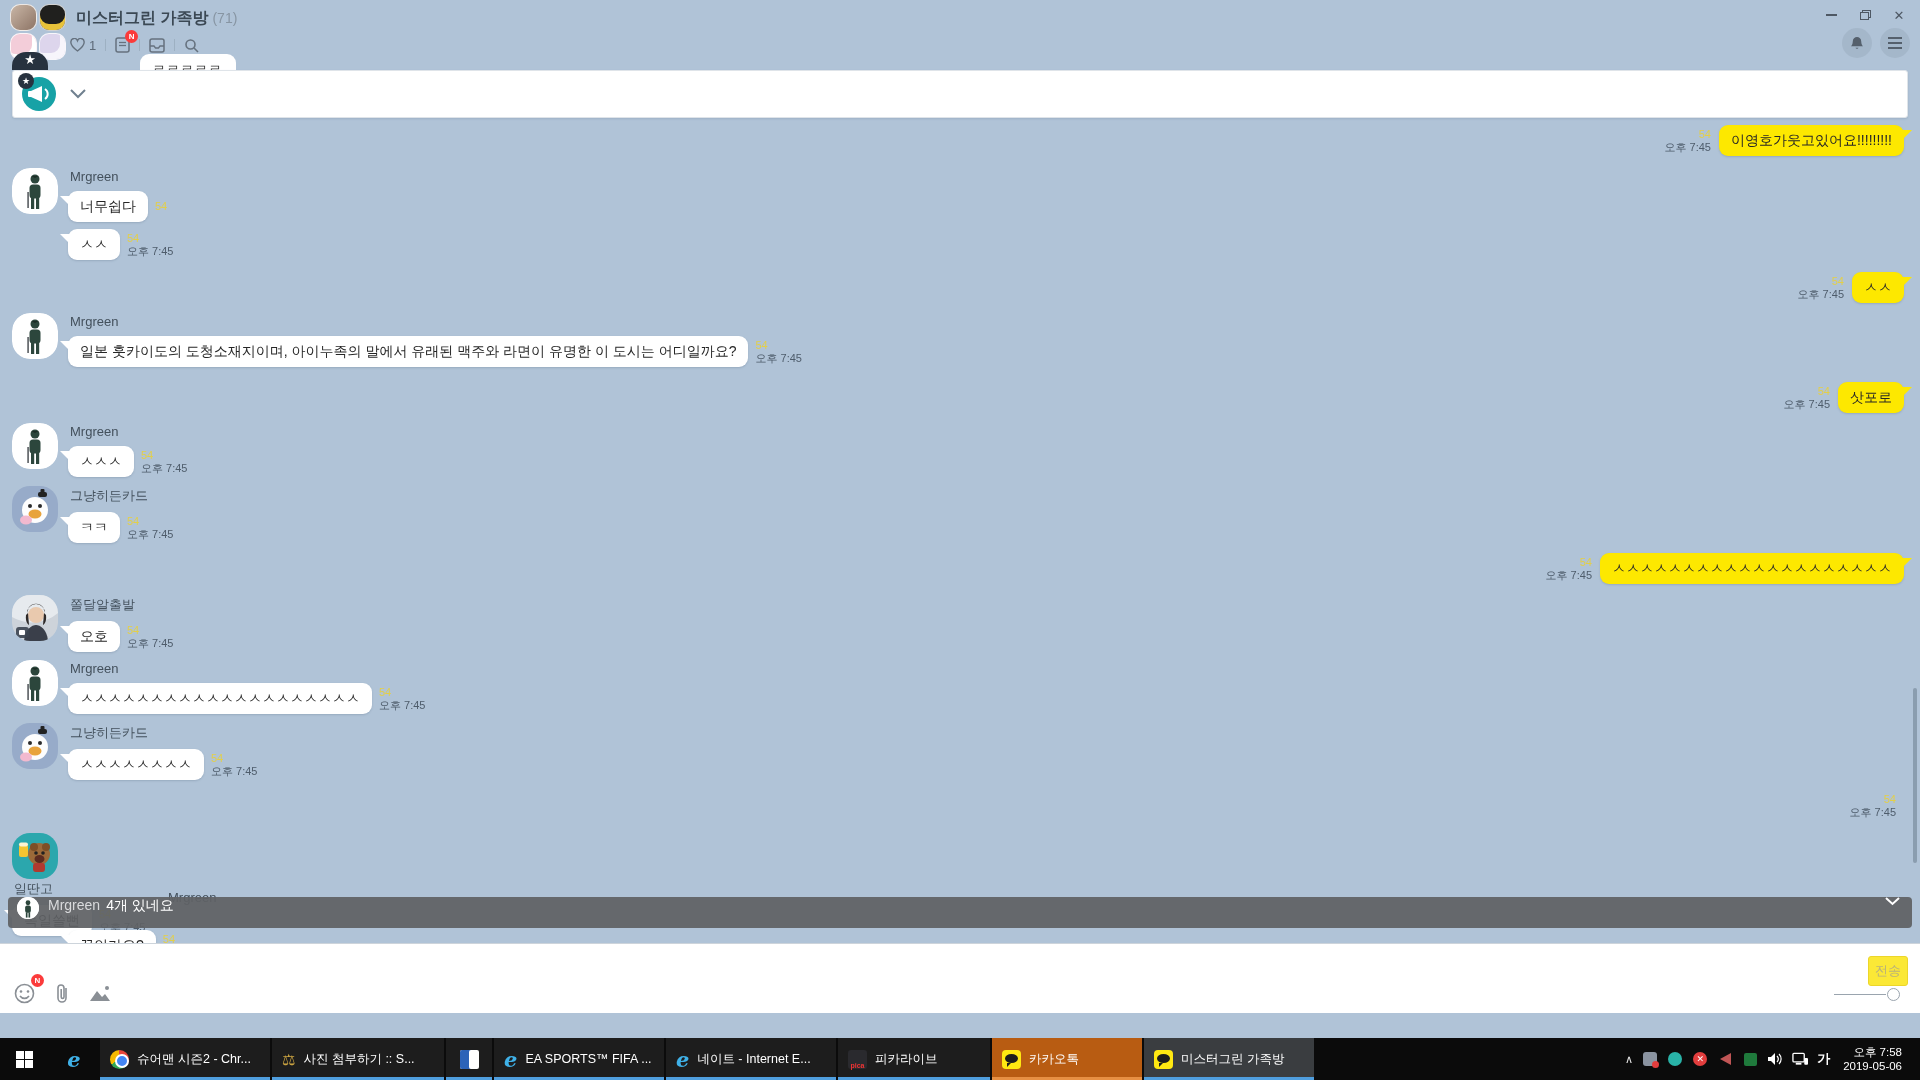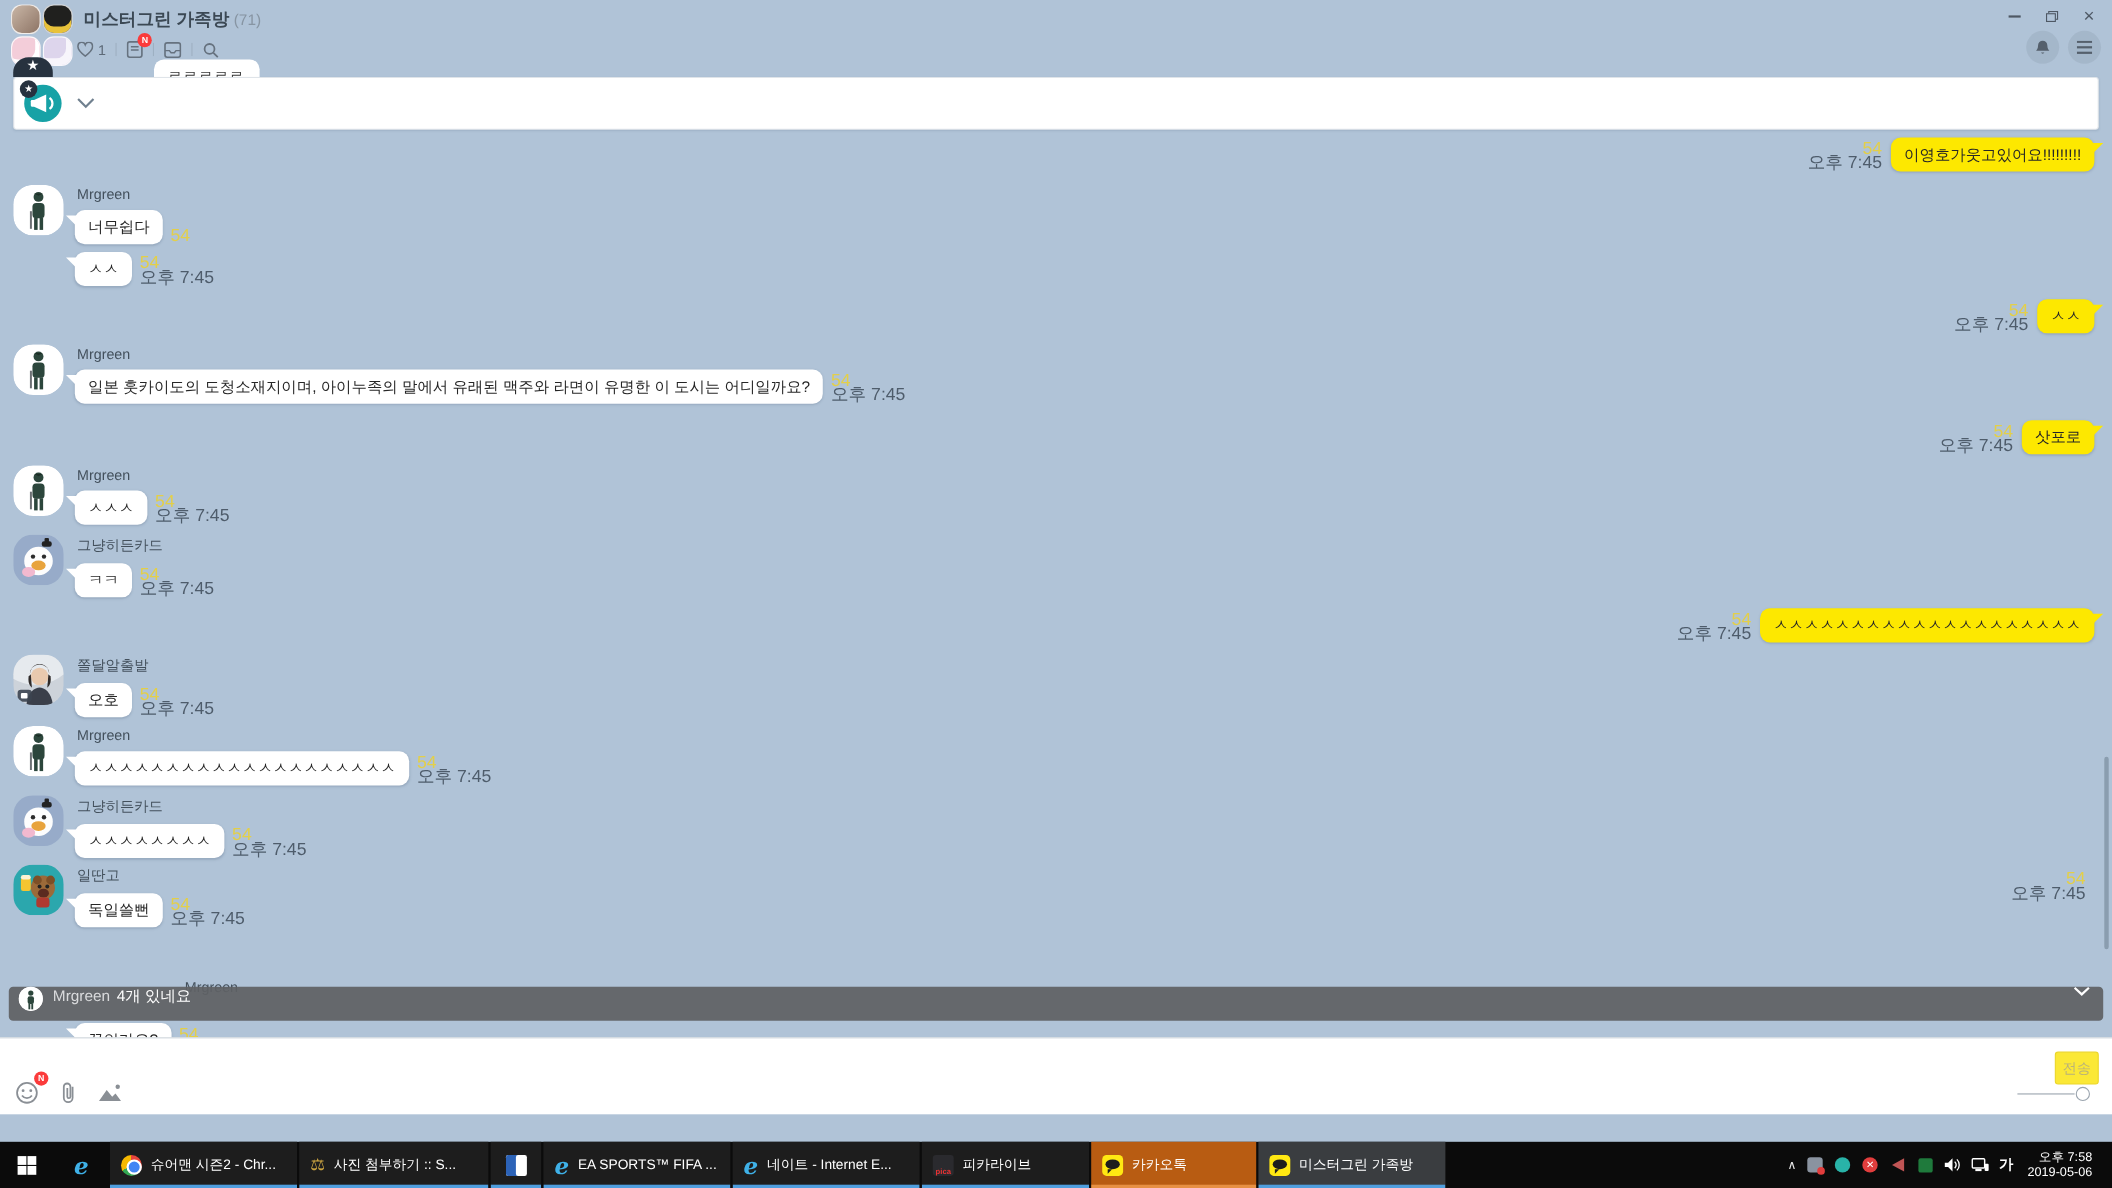--- a/index.html
+++ b/index.html
@@ -47,21 +47,21 @@
 .grp.right{right:16px;display:flex;flex-direction:column;align-items:flex-end}
 .avatar{width:46px;height:46px;flex:none;margin-right:10px;border-radius:18px;overflow:hidden}
 .avatar svg{display:block}
 .gcol{display:flex;flex-direction:column;align-items:flex-start}
 .name{font-size:13px;color:#43505c;margin:1px 0 7px 2px}
 .brow{display:flex;margin-bottom:7px}
 .bubble{position:relative;background:#fff;border-radius:9px;padding:2px 12px;font-size:14px;line-height:17px;color:#262626;min-height:31px;display:flex;align-items:center;box-shadow:0 1px 2px rgba(80,100,125,.25);max-width:1400px}
 .bubble.white::after{content:"";position:absolute;left:-8px;top:5px;width:0;height:0;border-right:10px solid #fff;border-bottom:10px solid transparent}
 .bubble.yellow{background:#fde800}
 .bubble.yellow::after{content:"";position:absolute;right:-8px;top:5px;width:0;height:0;border-left:10px solid #fde800;border-bottom:10px solid transparent}
-.meta{display:flex;flex-direction:column;justify-content:flex-end;font-size:16px;line-height:13px;padding:1px 0}
+.meta{display:flex;flex-direction:column;justify-content:center;font-size:11px;line-height:13px;padding:1px 0}
 .meta.m-left{align-items:flex-start;margin-left:7px}
 .meta.m-right{align-items:flex-end;margin-right:8px}
 .unread{color:#e3cf49}
 .time{color:#4e5c6b}
 #chat-scrollbar{position:absolute;right:3px;top:688px;width:4px;height:175px;border-radius:2px;background:rgba(70,85,100,.35);z-index:2}
 
 
 #newbar{position:absolute;left:8px;top:897px;width:1904px;height:31px;background:rgba(95,97,100,.93);border-radius:4px;z-index:4;display:flex;align-items:flex-start;color:#fff}
 #newbar-av{width:22px;height:22px;border-radius:50%;background:#fff;margin:0 9px 0 9px;overflow:hidden;flex:none}
 #newbar-text{font-size:14px}
@@ -421,21 +421,21 @@
         </div>
       </div>
       <div class="grp right" style="top: 792px;">
         <div class="brow">
           <div class="meta m-right">
             <span class="unread">54</span>
             <span class="time">오후 7:45</span>
           </div>
         </div>
       </div>
-      <div class="grp left" style="top: 786px;">
+      <div class="grp left" style="top: 833px; flex-direction: column;">
         <div class="avatar">
           <svg width="46" height="46" viewBox="0 0 46 46">
             <rect width="46" height="46" rx="15" fill="#2ba7ad"></rect>
             <circle cx="27" cy="21" r="11" fill="#9c6a39"></circle>
             <circle cx="22" cy="14" r="4" fill="#7d4f26"></circle>
             <circle cx="34" cy="14" r="4" fill="#7d4f26"></circle>
             <circle cx="24" cy="20" r="1.8" fill="#222"></circle>
             <circle cx="31" cy="20" r="1.8" fill="#222"></circle>
             <ellipse cx="27.5" cy="26" rx="5" ry="4" fill="#5b2b20"></ellipse>
             <rect x="7" y="12" width="9" height="12" rx="2" fill="#f4c531"></rect>

